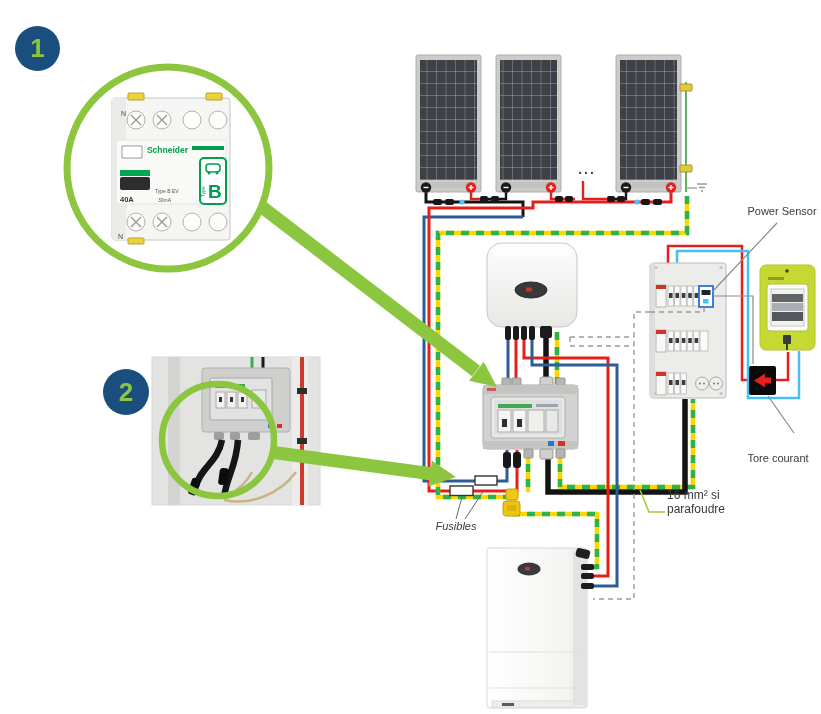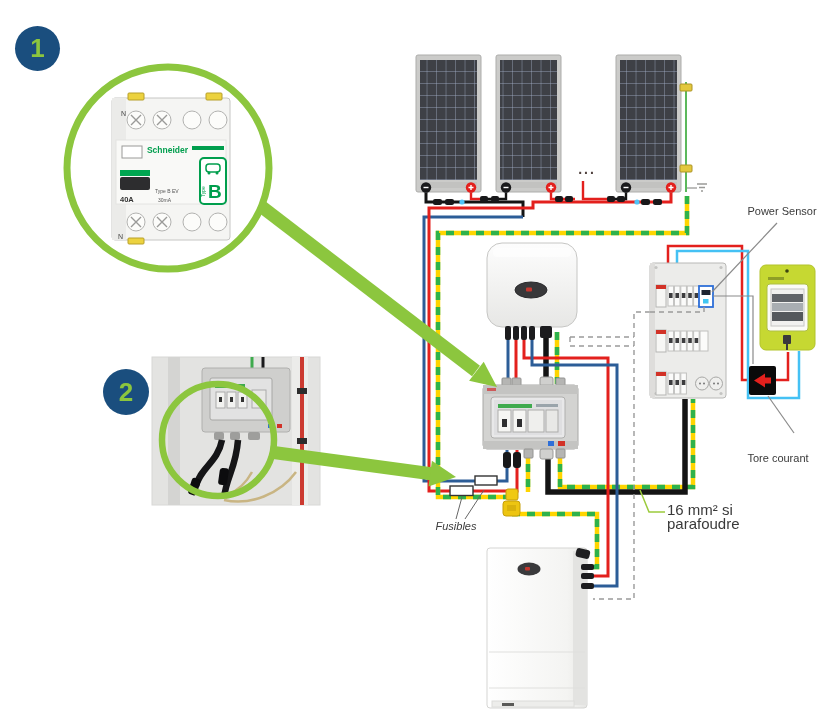--- a/index.html
+++ b/index.html
@@ -9,21 +9,21 @@
   .lbl{position:absolute;font-size:11px;line-height:13px;color:#3a3a3a;}
   .lbl.center{text-align:center;}
   .badge{position:absolute;background:#1A4E7E;color:#8CC63E;border-radius:50%;
          display:flex;align-items:center;justify-content:center;
          font-weight:bold;font-size:26px;}
   #badge-1{left:15px;top:26px;width:45px;height:45px;}
   #badge-2{left:103px;top:369px;width:46px;height:46px;}
   #lbl-power-sensor{left:740px;top:205px;width:84px;}
   #lbl-tore{left:736px;top:436px;width:84px;margin-top:16px;}
   #lbl-fusibles{left:423px;top:520px;width:66px;font-style:italic;}
-  #lbl-parafoudre{left:667px;top:503px;width:70px;font-size:15px;line-height:14px;}
+  #lbl-parafoudre{left:667px;top:488px;width:70px;font-size:12px;line-height:14px;}
   #lbl-ellipsis{left:571px;top:163px;width:32px;font-size:14px;font-weight:bold;color:#50423f;letter-spacing:2px;}
 </style>
 </head>
 <body>
 
 <div id="canvas">
 
 <svg id="wiring" width="821" height="714" viewBox="0 0 821 714">
   <defs>
     <pattern id="cellgrid" width="9.5" height="12" patternUnits="userSpaceOnUse">

